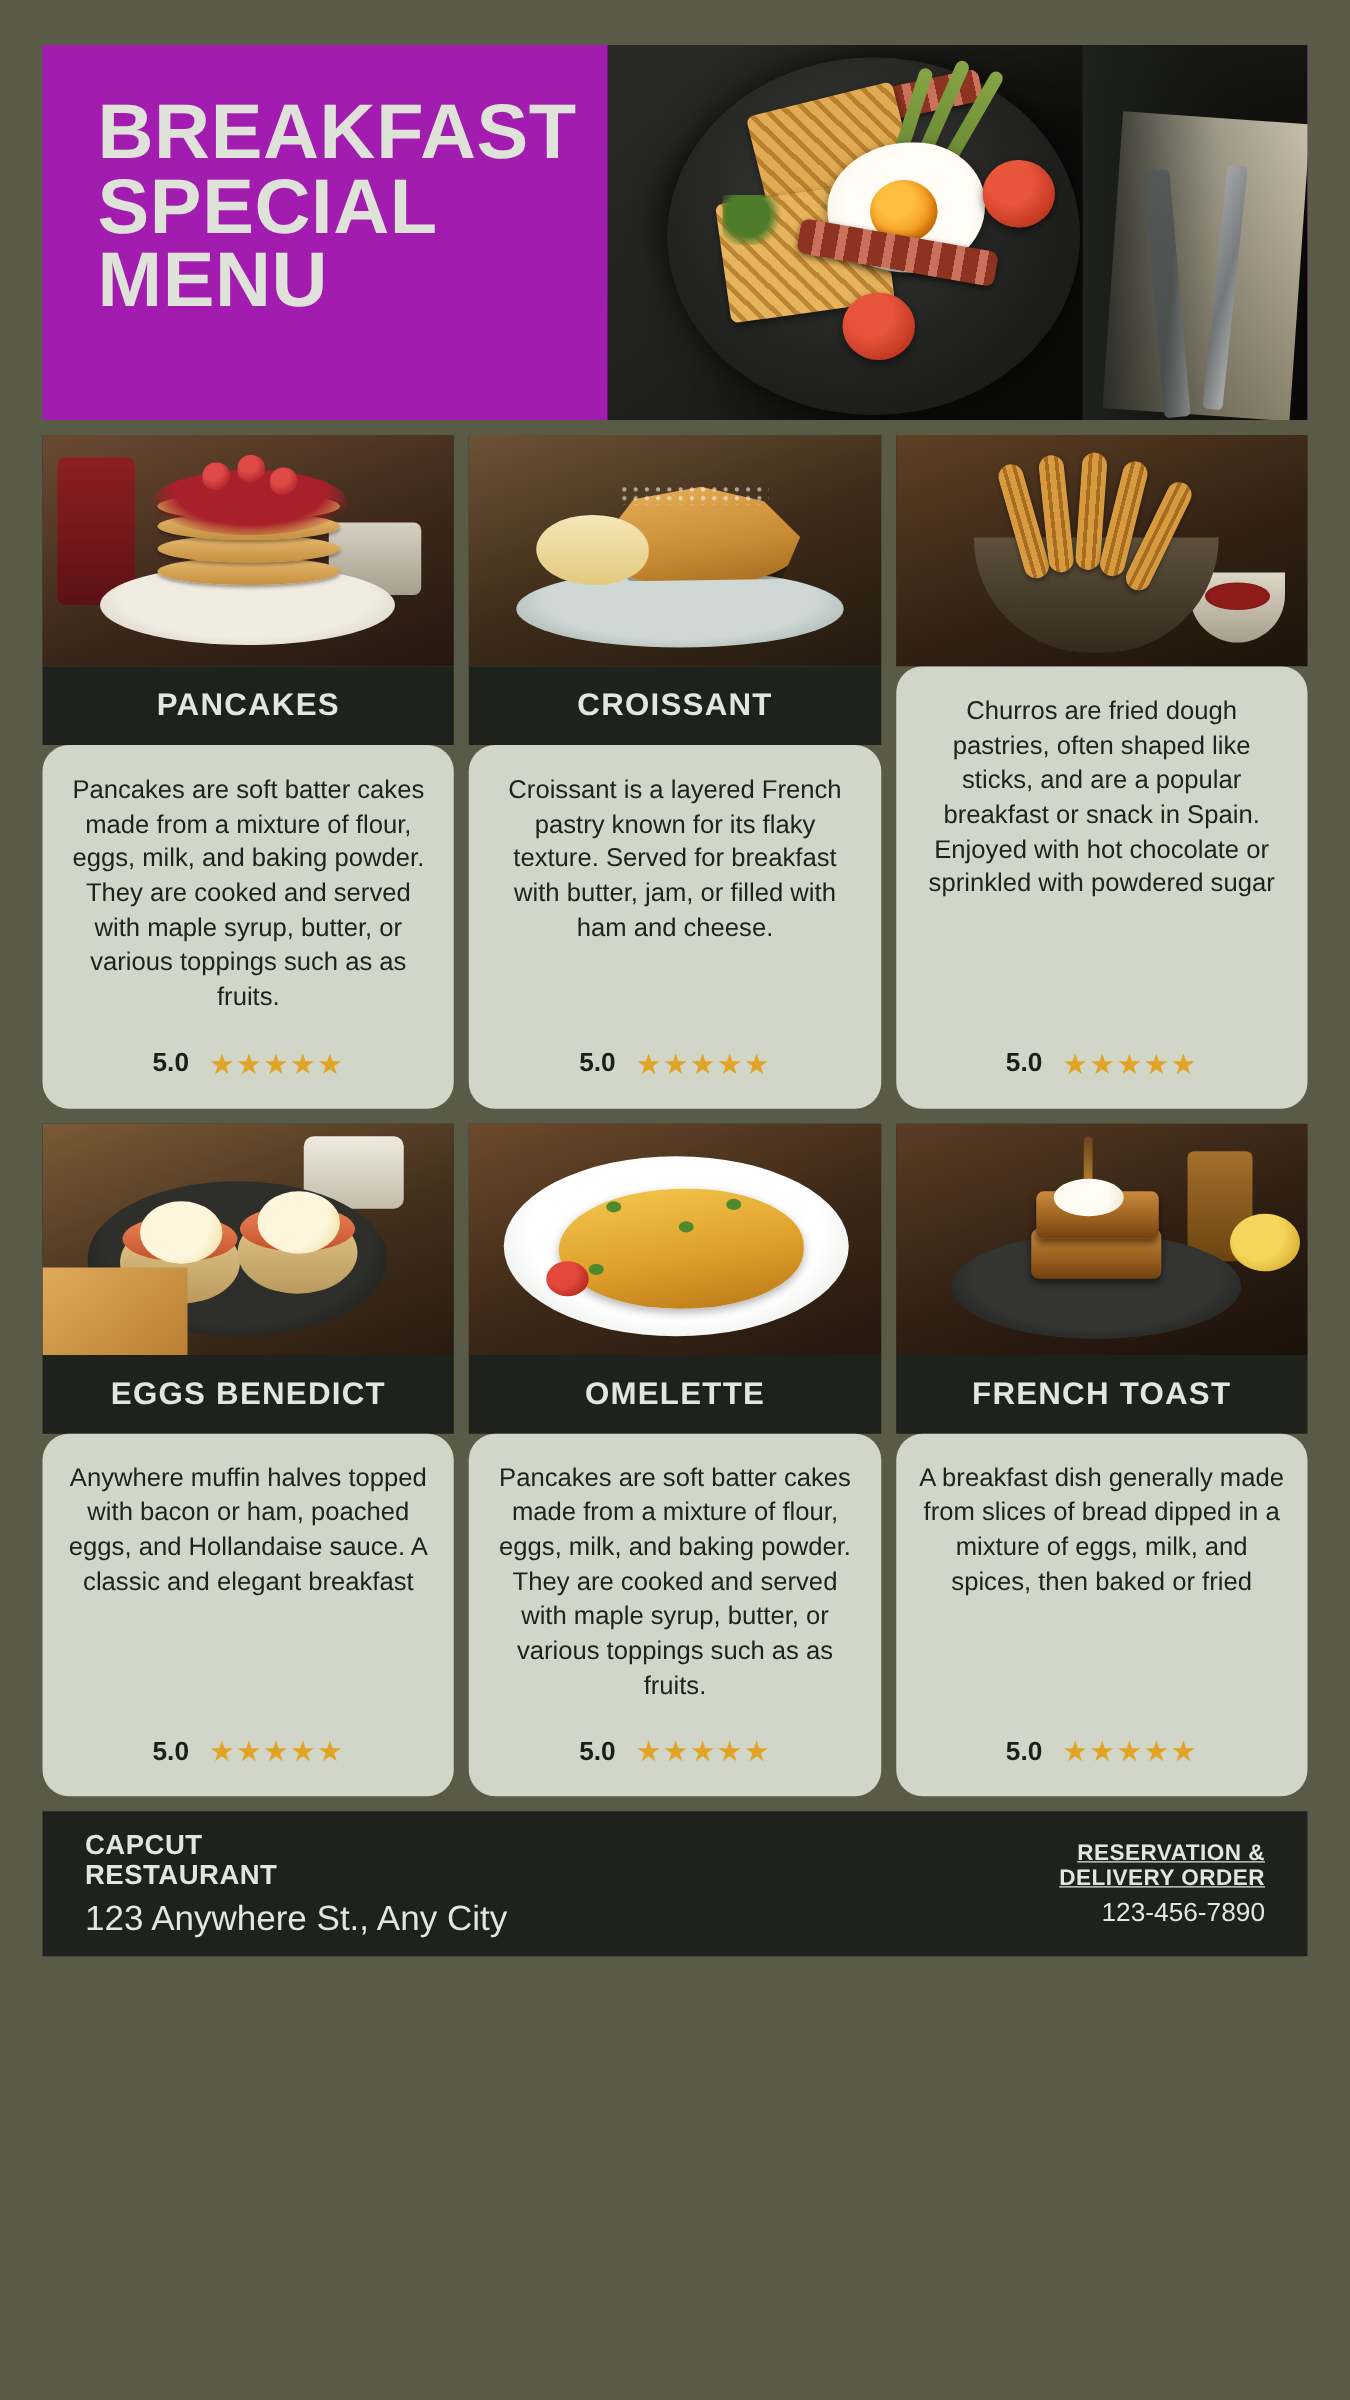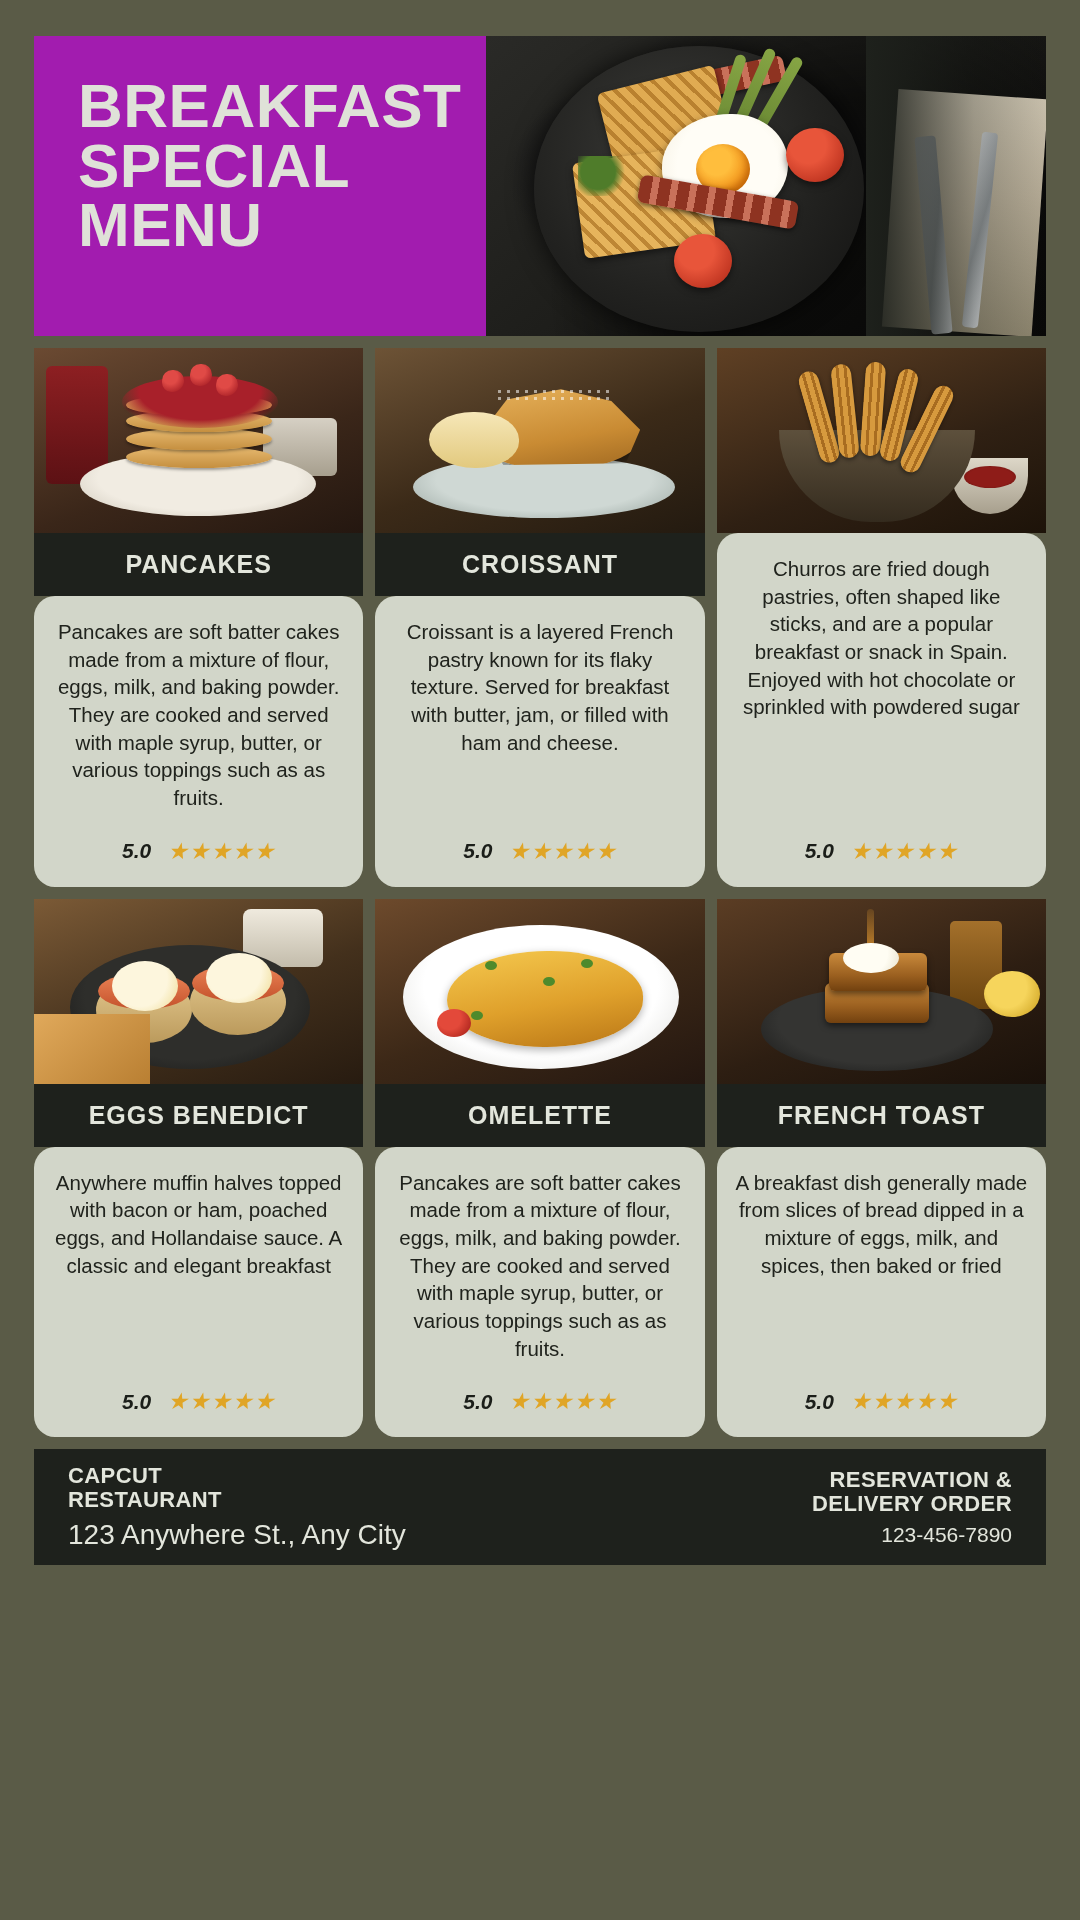--- a/index.html
+++ b/index.html
@@ -178,42 +178,41 @@
     line-height: 1.35;
     text-align: center;
   }
   .rating {
     display: flex;
     align-items: center;
     justify-content: center;
     gap: 16px;
     margin-top: 26px;
     padding-bottom: 8px;
-    font-style: italic;
   }
   .rating-value { font-size: 21px; font-weight: bold; color: #1b1e19; }
   .stars { color: #e0a526; font-size: 23px; letter-spacing: 1px; }
 
   .row2 { margin-top: 12px; }
 
   
   .footer {
     margin-top: 12px;
     background: #1e211c;
     height: 116px;
     display: flex;
     justify-content: space-between;
     align-items: center;
     padding: 0 34px;
     color: #e3e6dc;
   }
   .footer-left .fl1 { font-size: 22px; font-weight: bold; line-height: 1.12; letter-spacing: 0.4px; }
   .footer-left .fl2 { font-size: 28px; margin-top: 6px; }
   .footer-right { text-align: right; }
-  .footer-right .fr1 { font-size: 22px; font-weight: bold; line-height: 1.12; letter-spacing: 0.4px; }
+  .footer-right .fr1 { font-size: 18px; font-weight: bold; line-height: 1.12; letter-spacing: 0.4px; text-decoration: underline; }
   .footer-right .fr2 { font-size: 21px; margin-top: 6px; }
 
   
   .ph-bg { position: absolute; inset: 0; }
 
   
   .pk-bg { background: linear-gradient(160deg, #6b4a32 0%, #3a2619 60%, #241710 100%); }
   .pk-plate { position:absolute; left: 46px; top: 104px; width: 236px; height: 64px; border-radius:50%;
               background: radial-gradient(ellipse at 50% 40%, #f1ece2 0 60%, #c9c2b4 100%); }
   .pk-stack { position:absolute; left: 92px; top: 36px; width: 146px; height: 84px; }

